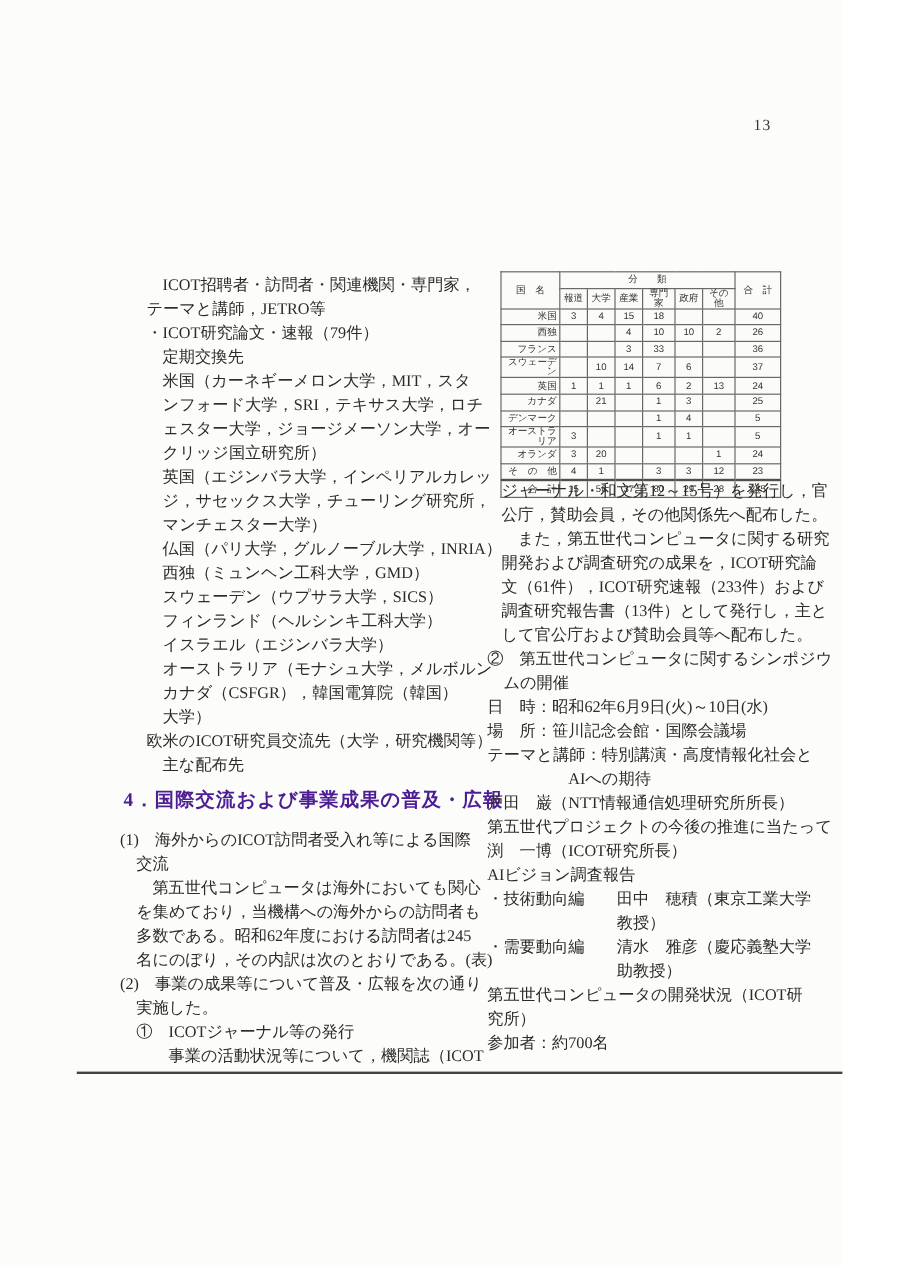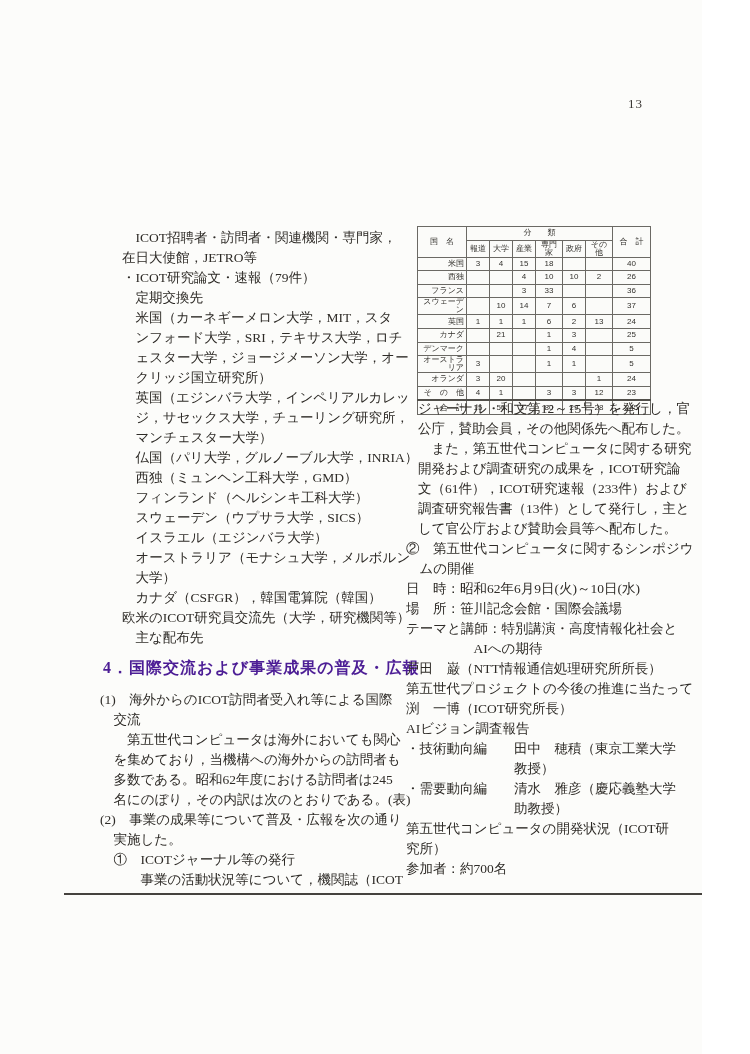--- a/index.html
+++ b/index.html
@@ -61,38 +61,38 @@
 </head>
 <body>
 
 <div class="page">
 
   <div class="pageno">13</div>
 
   <div class="col-left">
     <div class="dist-list" id="dist-list">
         <div class="tline">　ICOT招聘者・訪問者・関連機関・専門家，</div>
-        <div class="tline">在日大使館，JETRO等</div>
+        <div class="tline">テーマと講師，JETRO等</div>
         <div class="tline">・ICOT研究論文・速報（79件）</div>
         <div class="tline">　定期交換先</div>
         <div class="tline">　米国（カーネギーメロン大学，MIT，スタ</div>
         <div class="tline">　ンフォード大学，SRI，テキサス大学，ロチ</div>
         <div class="tline">　ェスター大学，ジョージメーソン大学，オー</div>
         <div class="tline">　クリッジ国立研究所）</div>
         <div class="tline">　英国（エジンバラ大学，インペリアルカレッ</div>
         <div class="tline">　ジ，サセックス大学，チューリング研究所，</div>
         <div class="tline">　マンチェスター大学）</div>
         <div class="tline">　仏国（パリ大学，グルノーブル大学，INRIA）</div>
         <div class="tline">　西独（ミュンヘン工科大学，GMD）</div>
+        <div class="tline">　スウェーデン（ウプサラ大学，SICS）</div>
         <div class="tline">　フィンランド（ヘルシンキ工科大学）</div>
-        <div class="tline">　スウェーデン（ウプサラ大学，SICS）</div>
         <div class="tline">　イスラエル（エジンバラ大学）</div>
         <div class="tline">　オーストラリア（モナシュ大学，メルボルン</div>
+        <div class="tline">　カナダ（CSFGR），韓国電算院（韓国）</div>
         <div class="tline">　大学）</div>
-        <div class="tline">　カナダ（CSFGR），韓国電算院（韓国）</div>
         <div class="tline">欧米のICOT研究員交流先（大学，研究機関等）</div>
         <div class="tline">　主な配布先</div>
       </div>
     <div class="sec-heading">4．国際交流および事業成果の普及・広報</div>
     <div class="sections" id="section-lines">
         <div class="tline">(1)　海外からのICOT訪問者受入れ等による国際</div>
         <div class="tline">　交流</div>
         <div class="tline">　　第五世代コンピュータは海外においても関心</div>
         <div class="tline">　を集めており，当機構への海外からの訪問者も</div>
         <div class="tline">　多数である。昭和62年度における訪問者は245</div>

